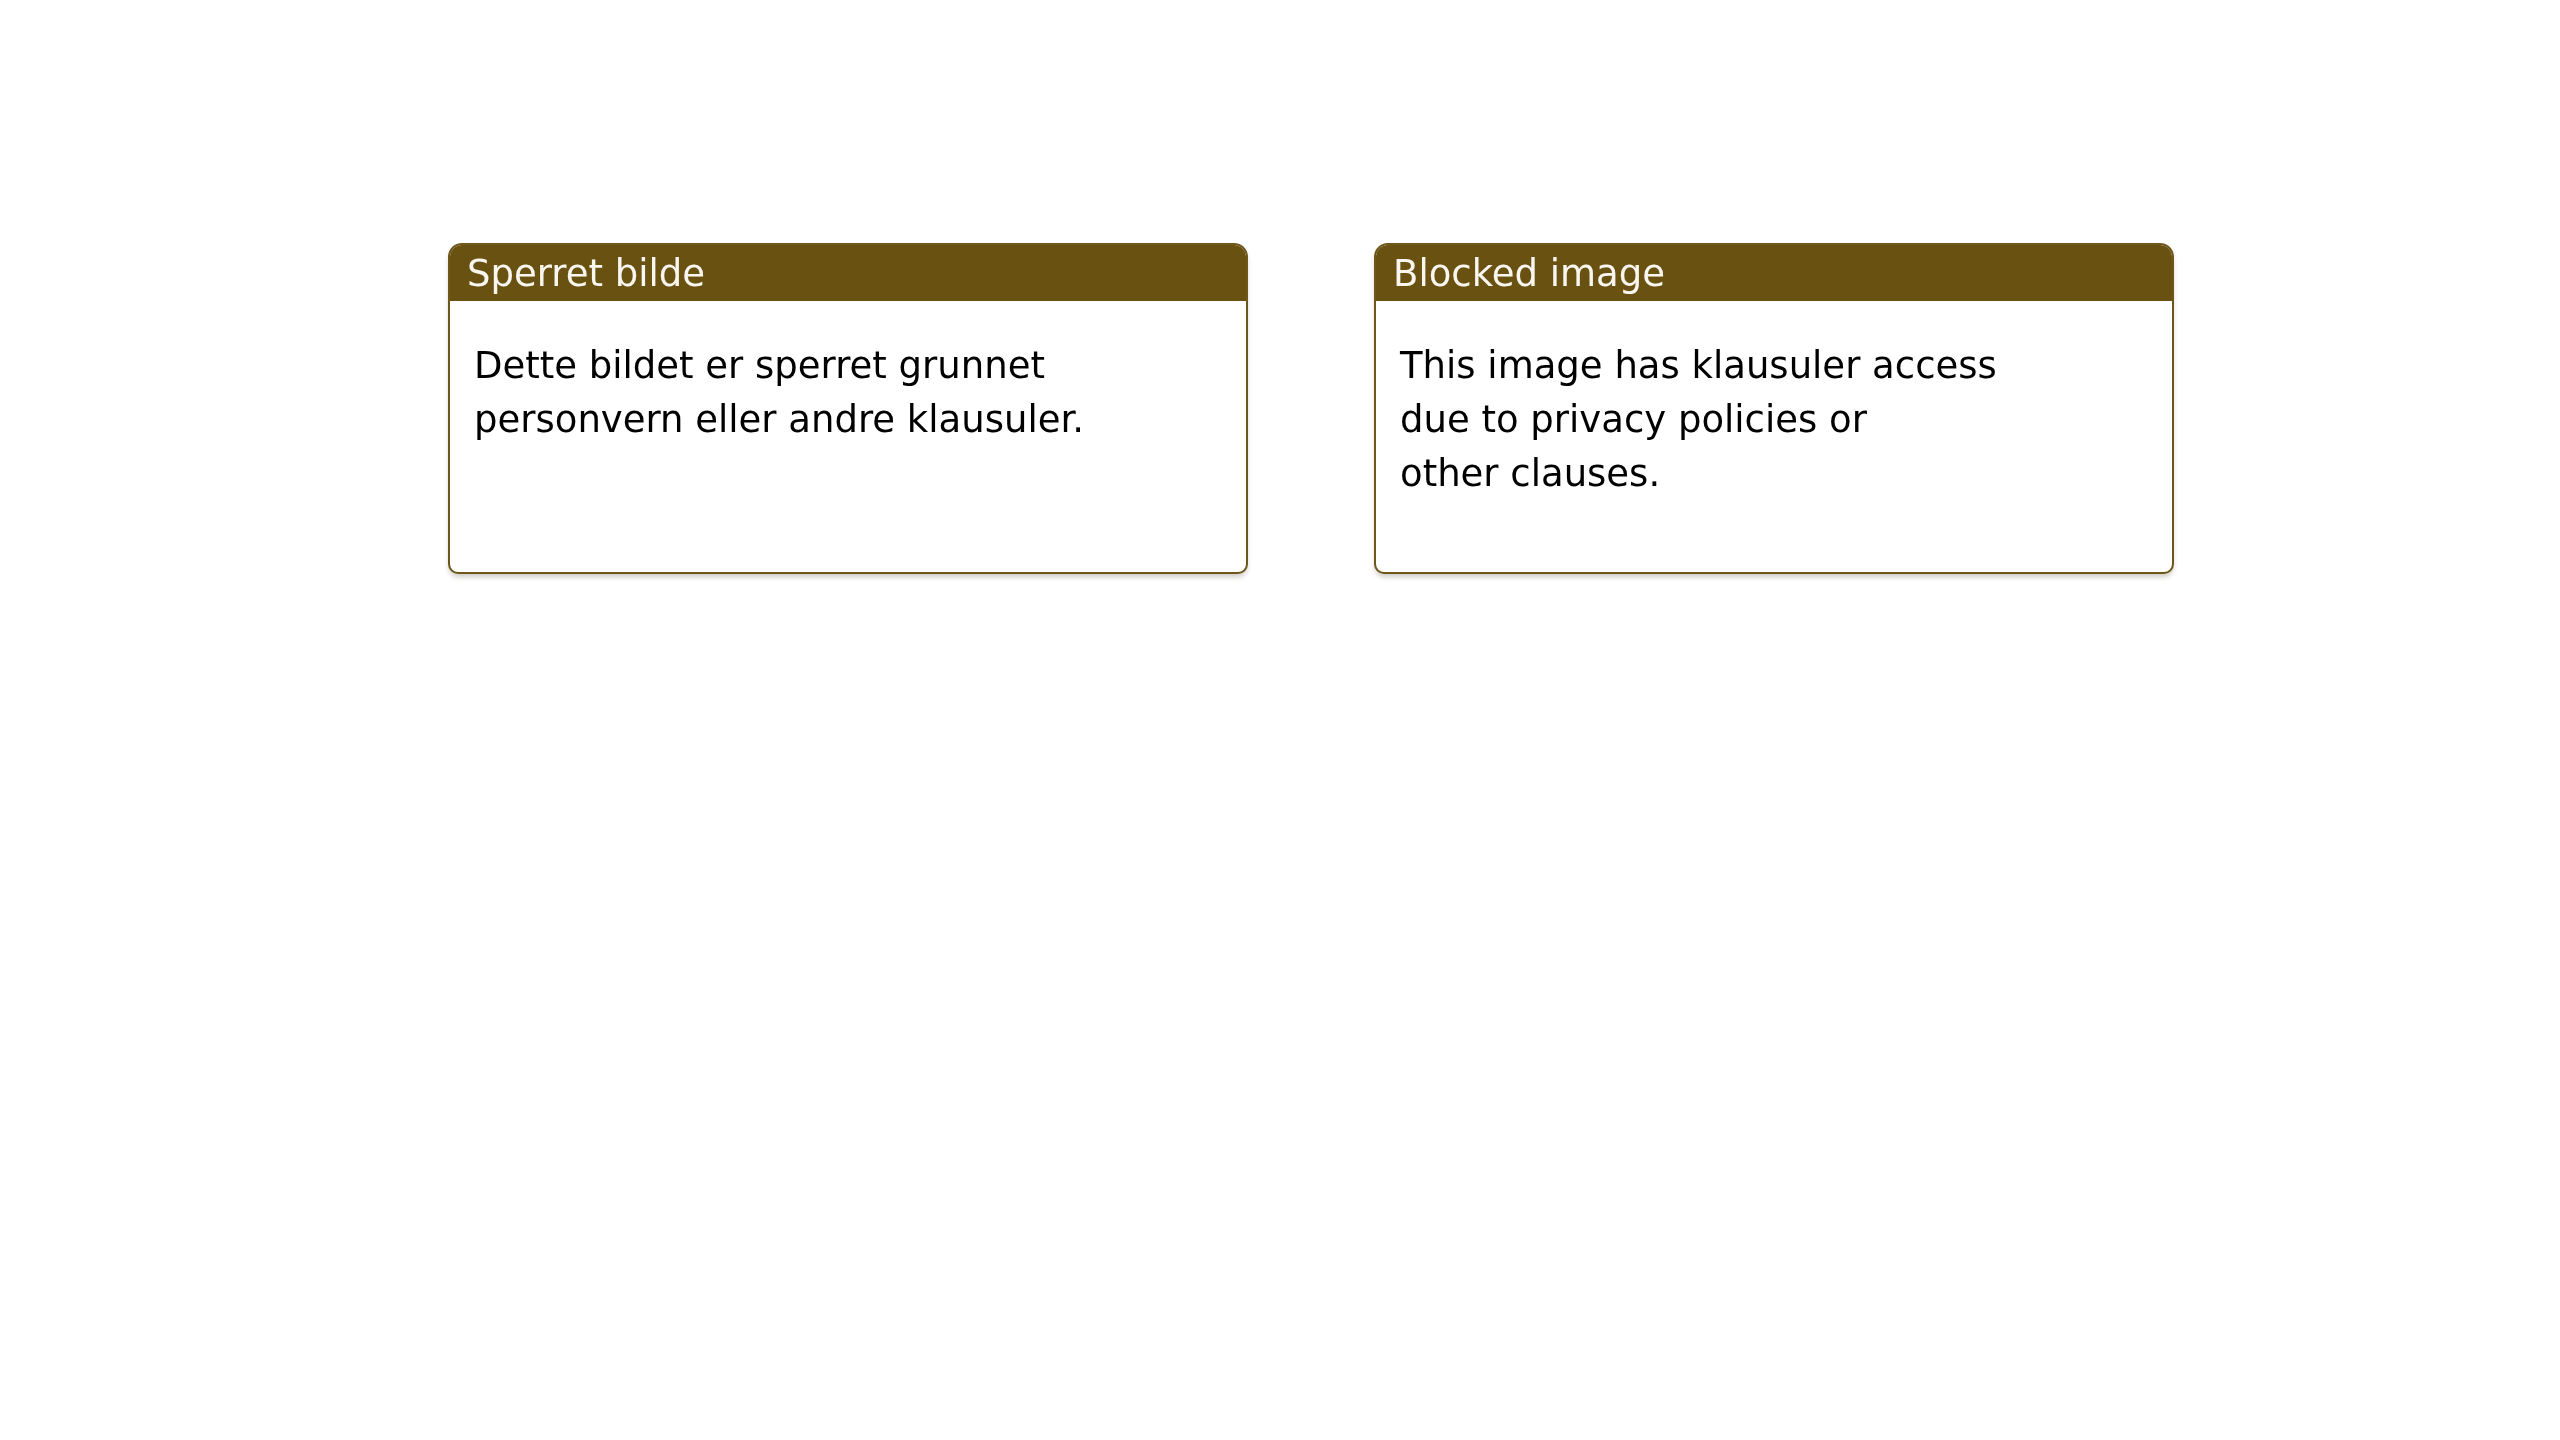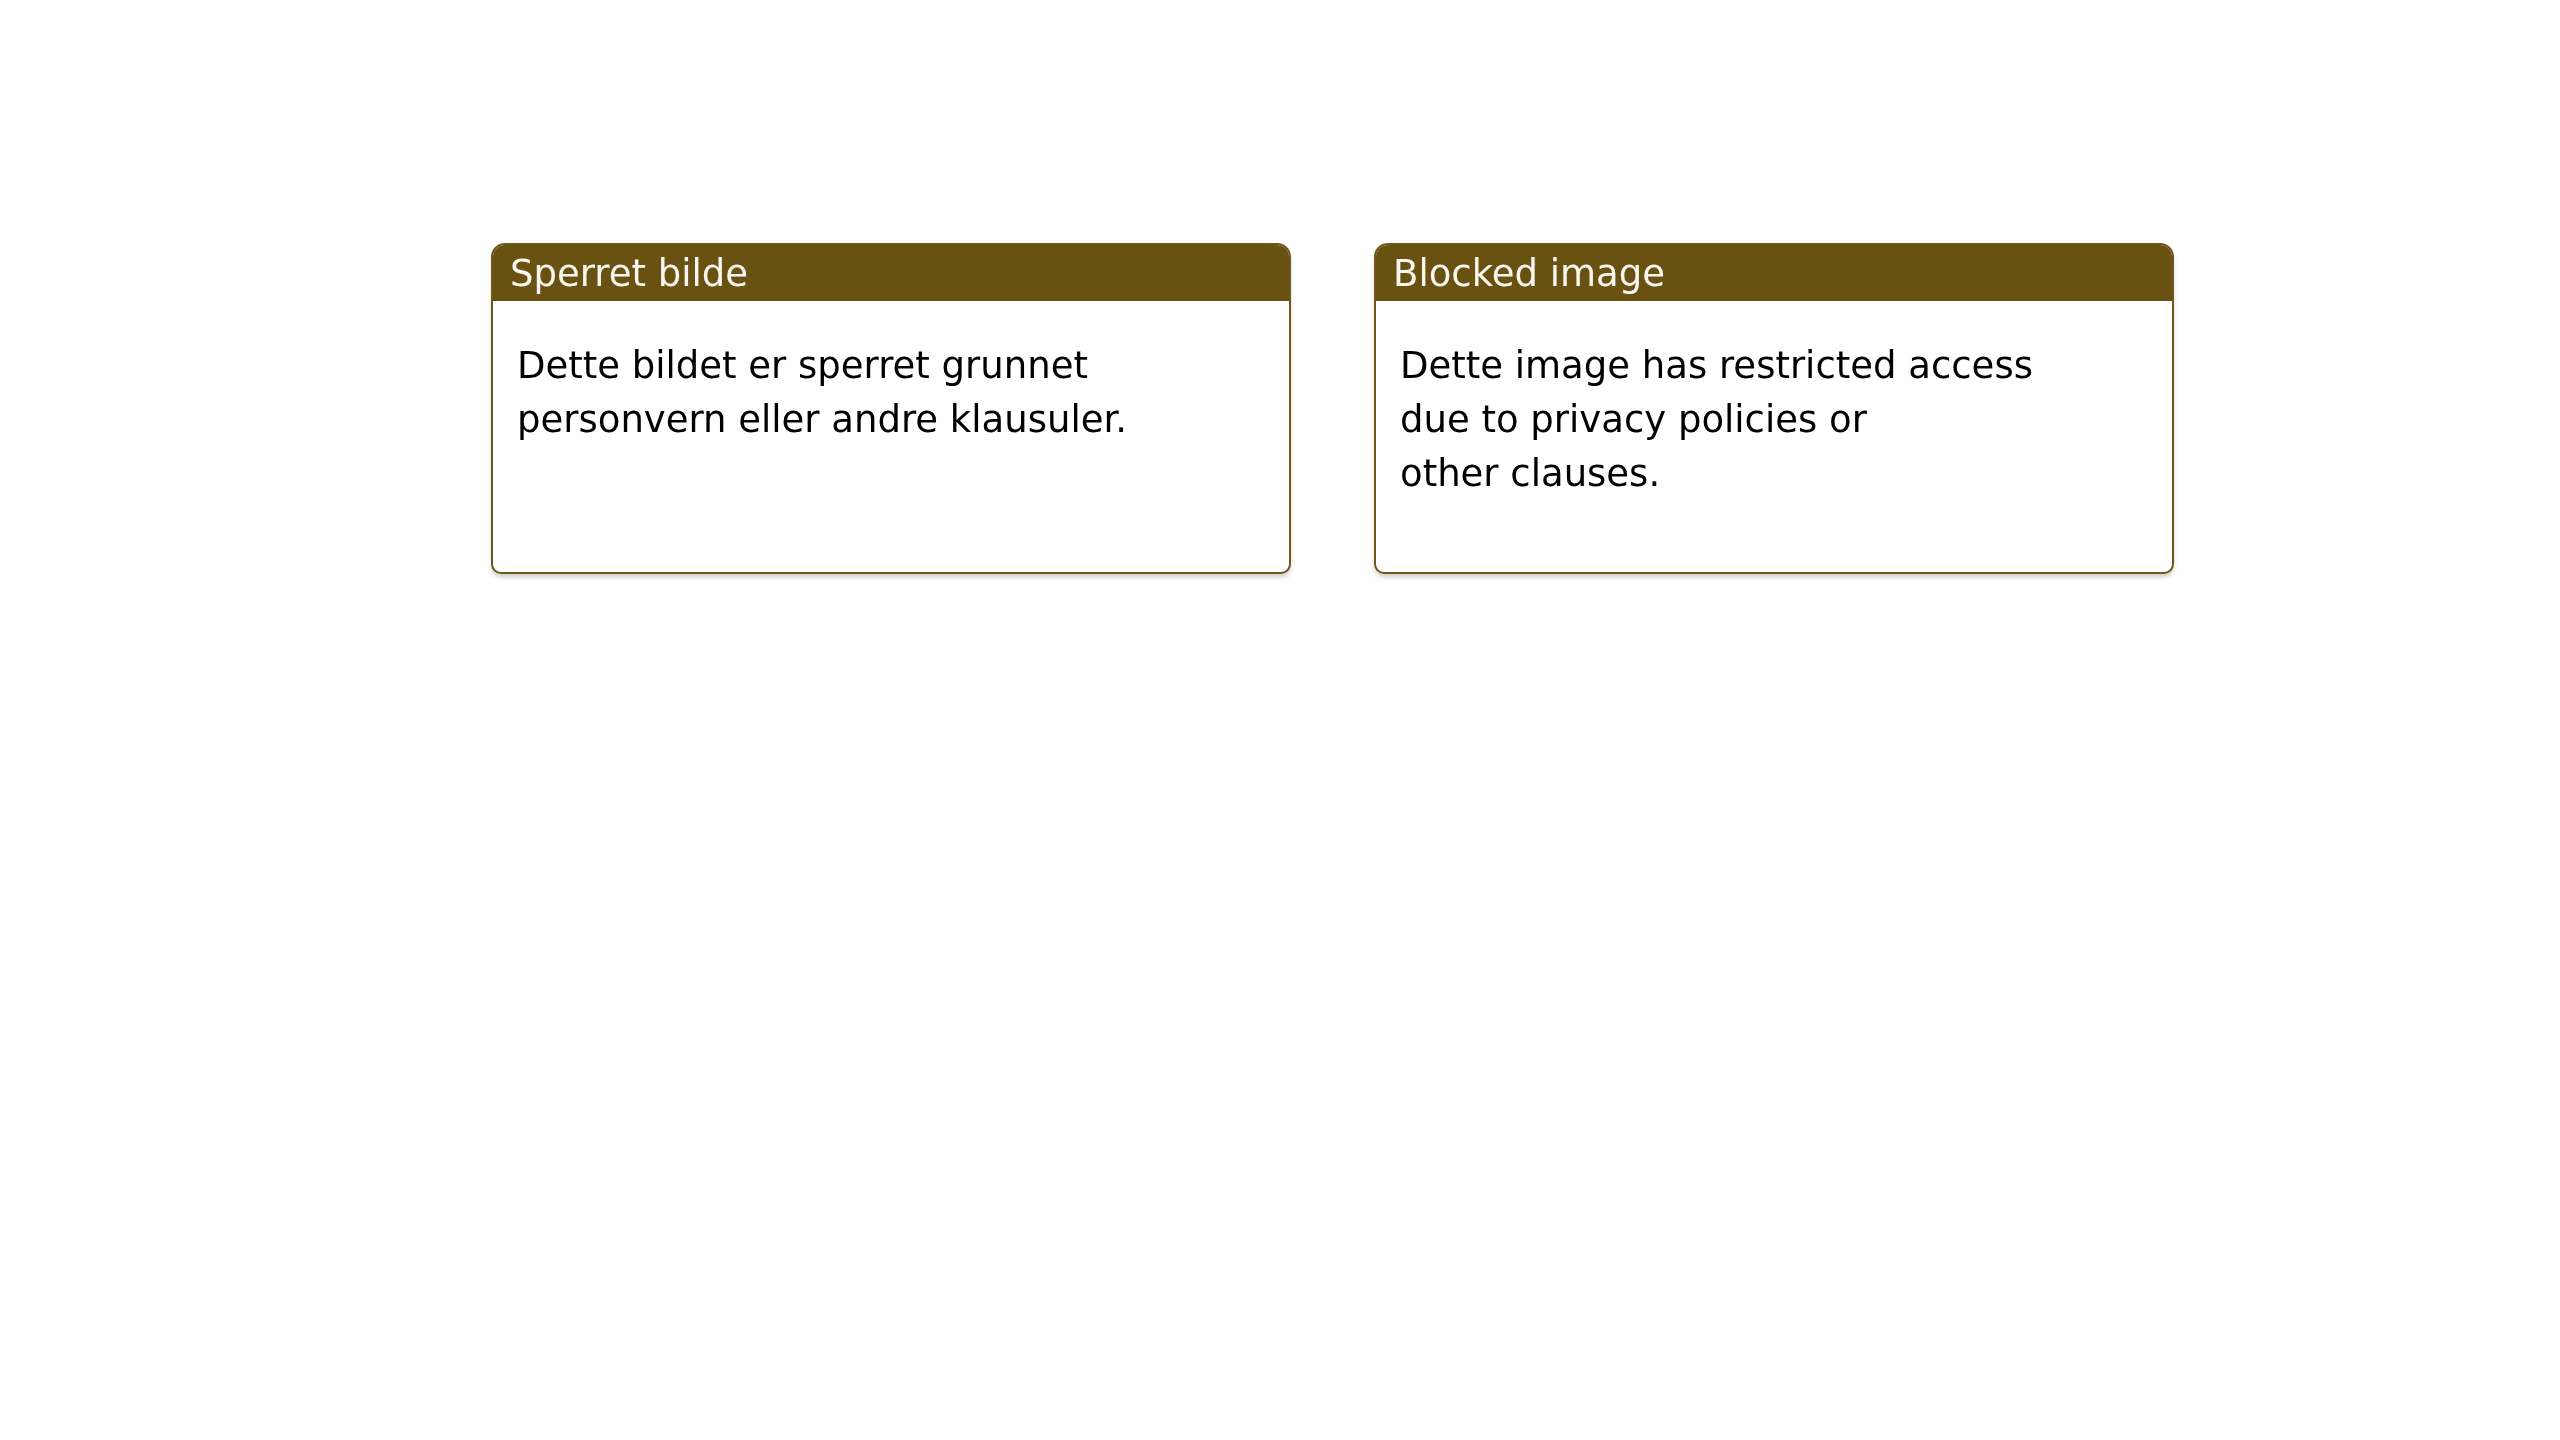--- a/index.html
+++ b/index.html
@@ -19,21 +19,21 @@
     top: 243px;
     width: 800px;
     height: 331px;
     box-sizing: border-box;
     background: #ffffff;
     border: 2px solid var(--border, #6f561a);
     border-radius: 14px 14px 10px 10px;
     overflow: hidden;
     box-shadow: 0 4px 5px -1px rgba(60, 50, 20, 0.25);
   }
-  .card.left  { left: 448px; margin-left: 43px; }
+  .card.left  { left: 448px; }
   .card.right { left: 1374px; }
   .card-header {
     height: 56px;
     background: var(--header-bg, #695112);
     display: flex;
     align-items: center;
     padding: 0 17px;
   }
   .card-title {
     color: var(--header-text, #f8f6ef);
@@ -65,19 +65,19 @@
       <p class="card-message">Dette bildet er sperret grunnet
 personvern eller andre klausuler.</p>
     </div>
   </section>
 
   <section class="card right">
     <header class="card-header">
       <span class="card-title">Blocked image</span>
     </header>
     <div class="card-body">
-      <p class="card-message">Dette image has restricted access
+      <p class="card-message">This image has klausuler access
 due to privacy policies or
 other clauses.</p>
     </div>
   </section>
 
 </div>
 
 </body></html>

